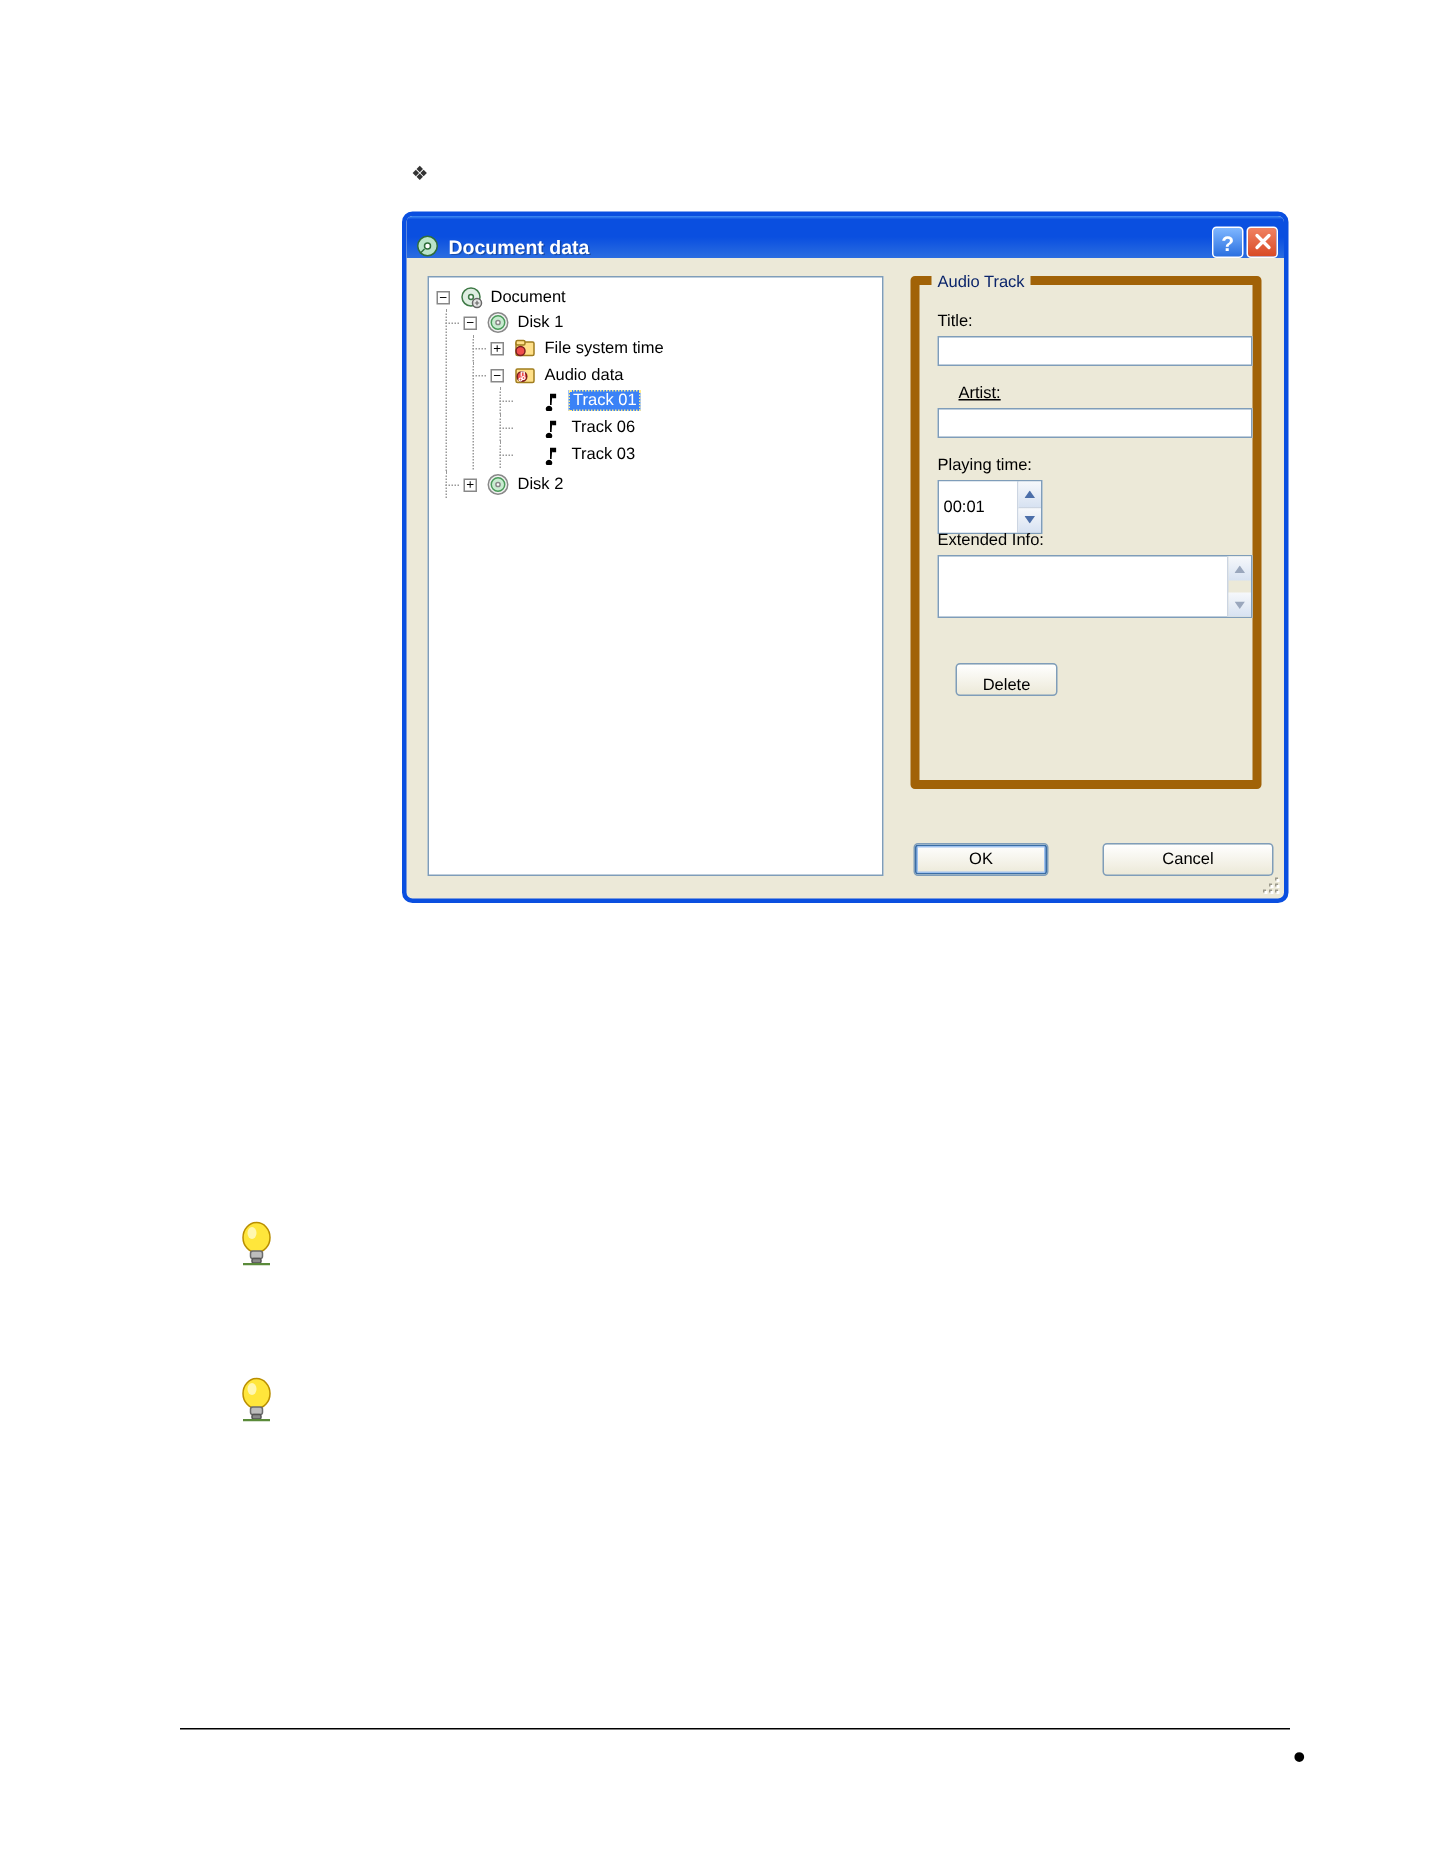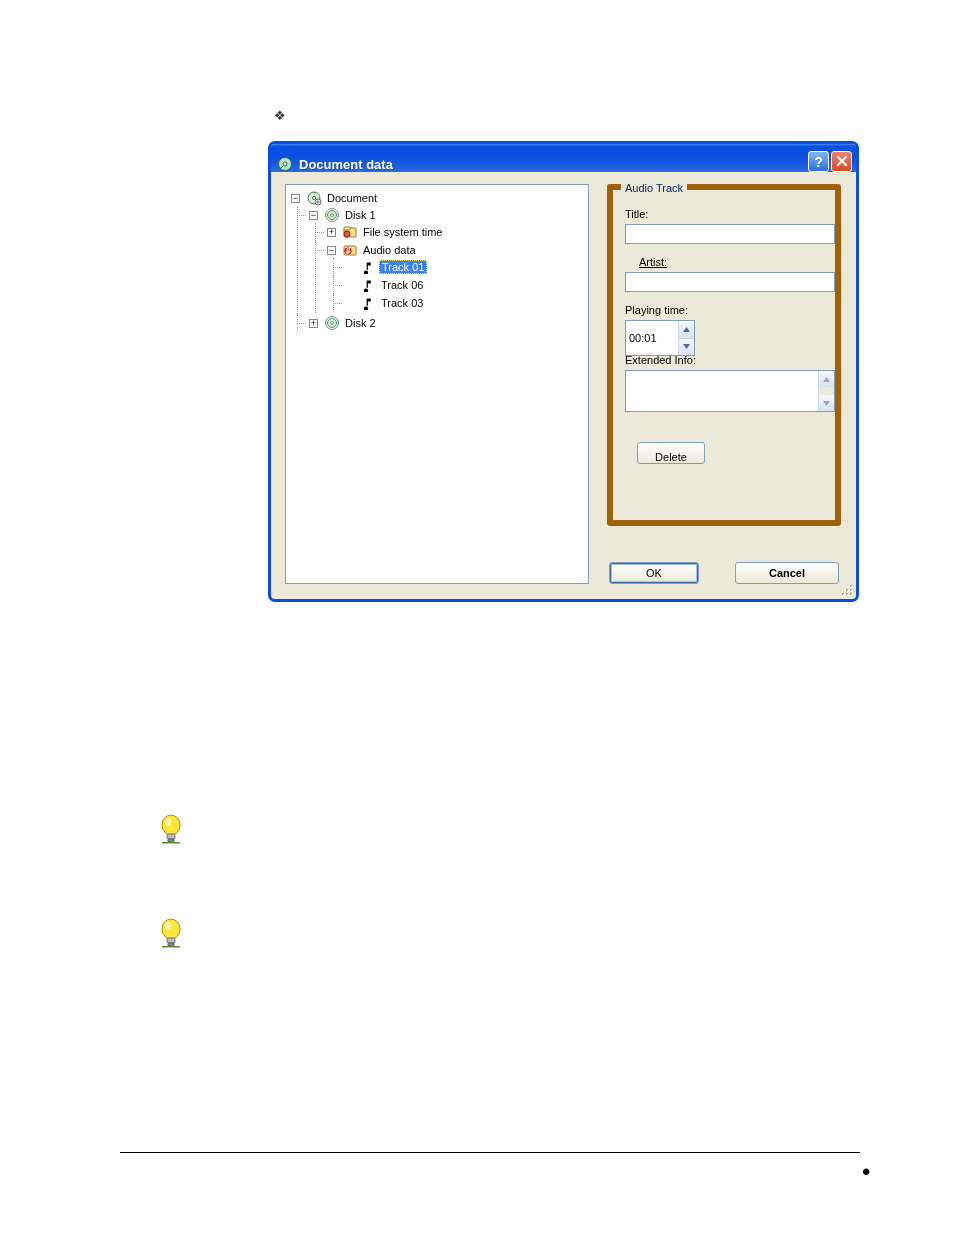--- a/index.html
+++ b/index.html
@@ -399,21 +399,21 @@
         </div>
 
         <div class="btn" style="left:24px; top:252px; width:68px;align-items:flex-end;">
           <span>Delete</span>
         </div>
       </div>
 
       <div class="btn primary" style="left:338px; top:390px; width:90px;">
         <span>OK</span>
       </div>
-      <div class="btn" style="left:464px; top:390px; width:104px;font-weight:bold;">
+      <div class="btn" style="left:464px; top:390px; width:114px;">
         <span>Cancel</span>
       </div>
 
       <div class="grip">
         <svg width="16" height="16" viewBox="0 0 16 16">
           <g fill="#9c9a8c">
             <rect x="12" y="4" width="2" height="2"></rect>
             <rect x="8" y="8" width="2" height="2"></rect>
               <rect x="12" y="8" width="2" height="2"></rect>
             <rect x="4" y="12" width="2" height="2"></rect>

